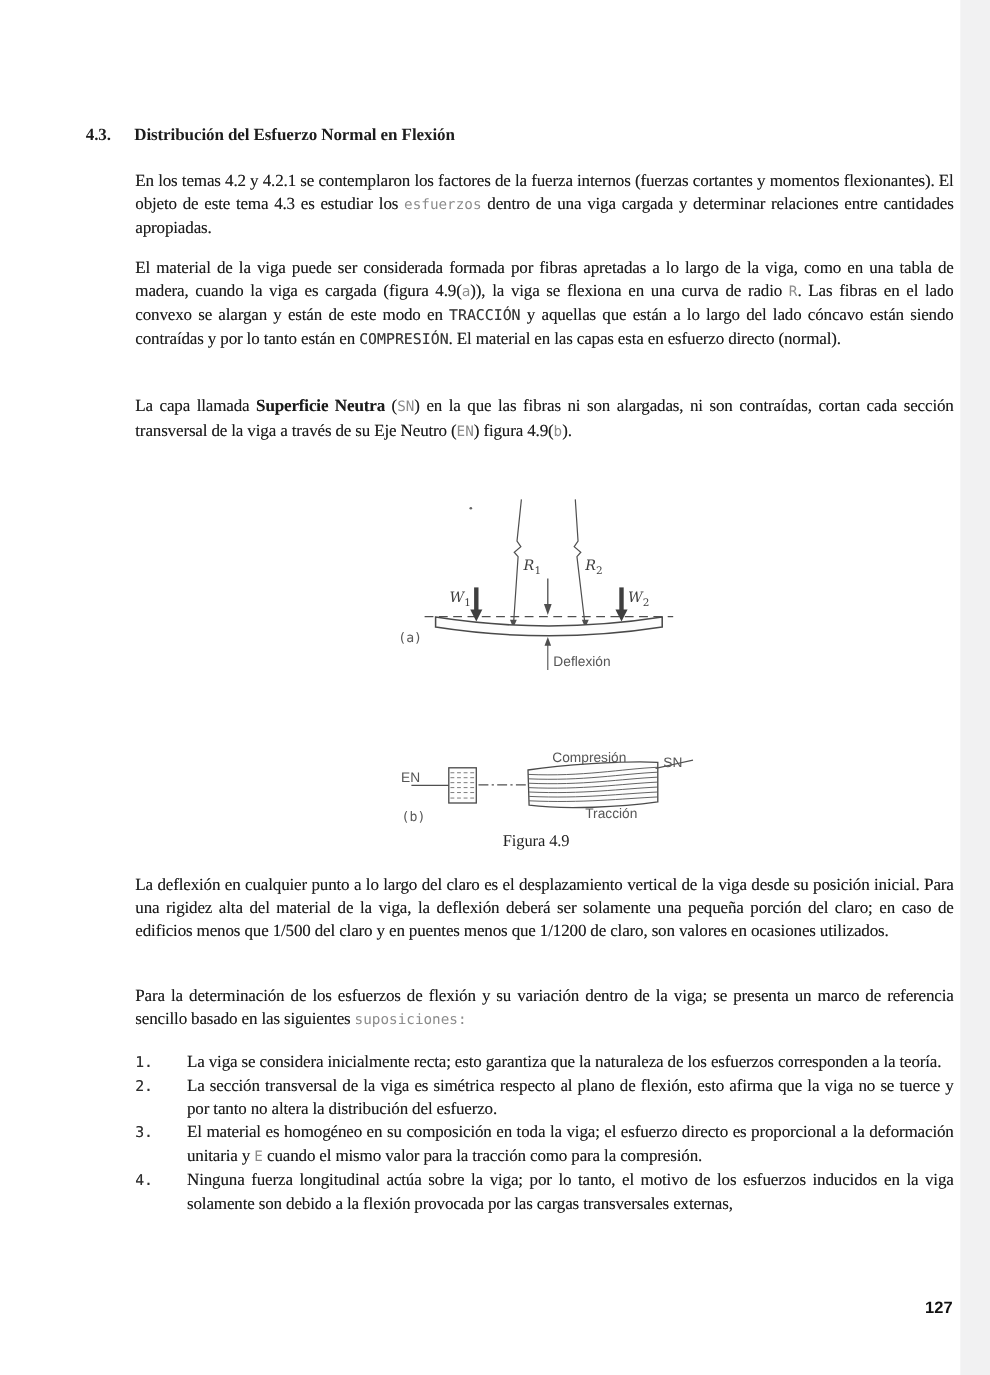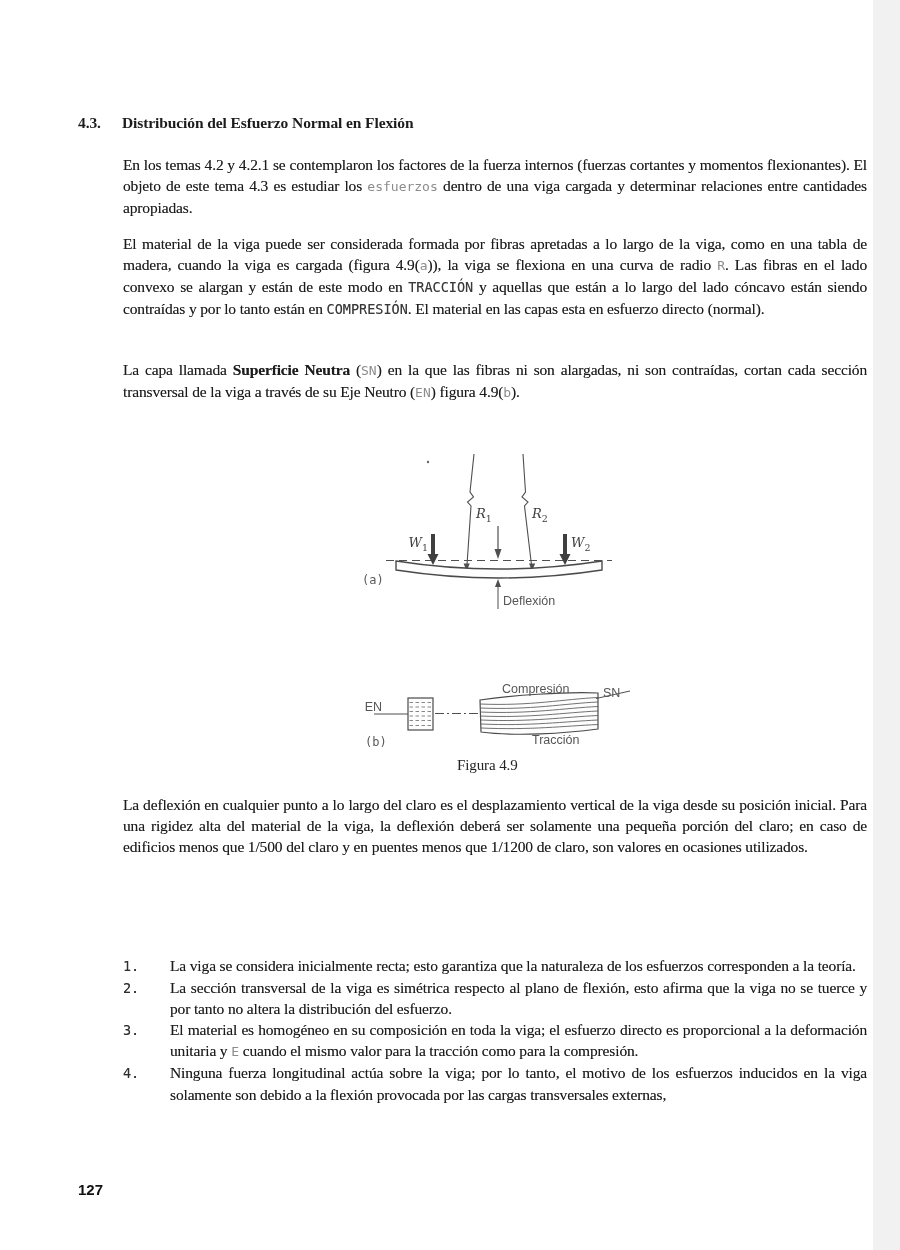--- a/index.html
+++ b/index.html
@@ -18,21 +18,21 @@
   .sg-m{font-family:"DejaVu Sans Mono",monospace;font-size:13px;color:#8c8c8c;letter-spacing:0;text-shadow:none;margin-top:20px;}
   .sg-k{font-family:"DejaVu Sans Mono",monospace;font-size:13.5px;color:#3a3a3a;letter-spacing:0;}
   .sg-b{font-weight:bold;margin-top:40px;}
   .sg-i{}
   .figure{position:absolute;left:340px;top:448px;width:320px;height:310px;}
   .fig-caption{position:absolute;left:457px;top:755px;font-size:15px;line-height:20px;color:#222;letter-spacing:-0.1px;text-align:right;}
   .list{position:absolute;left:123px;top:955px;width:744px;font-size:15.5px;line-height:21.1px;letter-spacing:-0.15px;text-shadow:0 0 .4px rgba(0,0,0,.45);}
   .li{display:flex;}
   .num{width:47px;flex:none;font-family:"DejaVu Sans Mono",monospace;font-size:13.5px;color:#2e2e2e;padding-top:1px;}
   .litext{flex:1;text-align:justify;}
-  .pagenum{position:absolute;left:78px;top:1181px;width:788px;text-align:left;
+  .pagenum{position:absolute;left:78px;top:1181px;width:788px;text-align:right;
     font-family:"Liberation Sans",sans-serif;font-weight:bold;font-size:15px;color:#111;}
   
   .ftxt{font-family:"Liberation Sans",sans-serif;font-size:12.5px;fill:#565656;}
   .fsym{font-family:"DejaVu Serif",serif;font-style:italic;font-size:13px;fill:#3e3e3e;}
   .fmono{font-family:"DejaVu Sans Mono",monospace;font-size:12px;fill:#5a5a5a;}
 </style>
 </head>
 <body>
 
 <div class="page">
@@ -104,20 +104,21 @@
       <text class="ftxt" x="263" y="249">SN</text>
       <text class="ftxt" x="162" y="245">Compresión</text>
       <text class="ftxt" x="192" y="296">Tracción</text>
       <text class="fmono" x="25" y="298">(b)</text>
     </g>
   </svg>
 
   <div class="fig-caption">Figura 4.9</div>
 
   <div class="para" style="top:794px"><span>La deflexión en cualquier punto a lo largo del claro es el desplazamiento vertical de la viga desde su posición inicial. Para una rigidez alta del material de la viga, la deflexión deberá ser solamente una pequeña porción del claro; en caso de edificios menos que 1/500 del claro y en puentes menos que 1/1200 de claro, son valores en ocasiones utilizados.</span></div>
+  <div class="para" style="top:895px"><span>Para la determinación de los esfuerzos de flexión y su variación dentro de la viga; se presenta un marco de referencia sencillo basado en las siguientes </span><span class="sg-m">suposiciones:</span></div>
 
   <div class="list">
     <div class="li">
       <span class="num">1.</span>
       <span class="litext"><span>La viga se considera inicialmente recta; esto garantiza que la naturaleza de los esfuerzos corresponden a la teoría.</span></span>
     </div>
     <div class="li">
       <span class="num">2.</span>
       <span class="litext"><span>La sección transversal de la viga es simétrica respecto al plano de flexión, esto afirma que la viga no se tuerce y por tanto no altera la distribución del esfuerzo.</span></span>
     </div>

